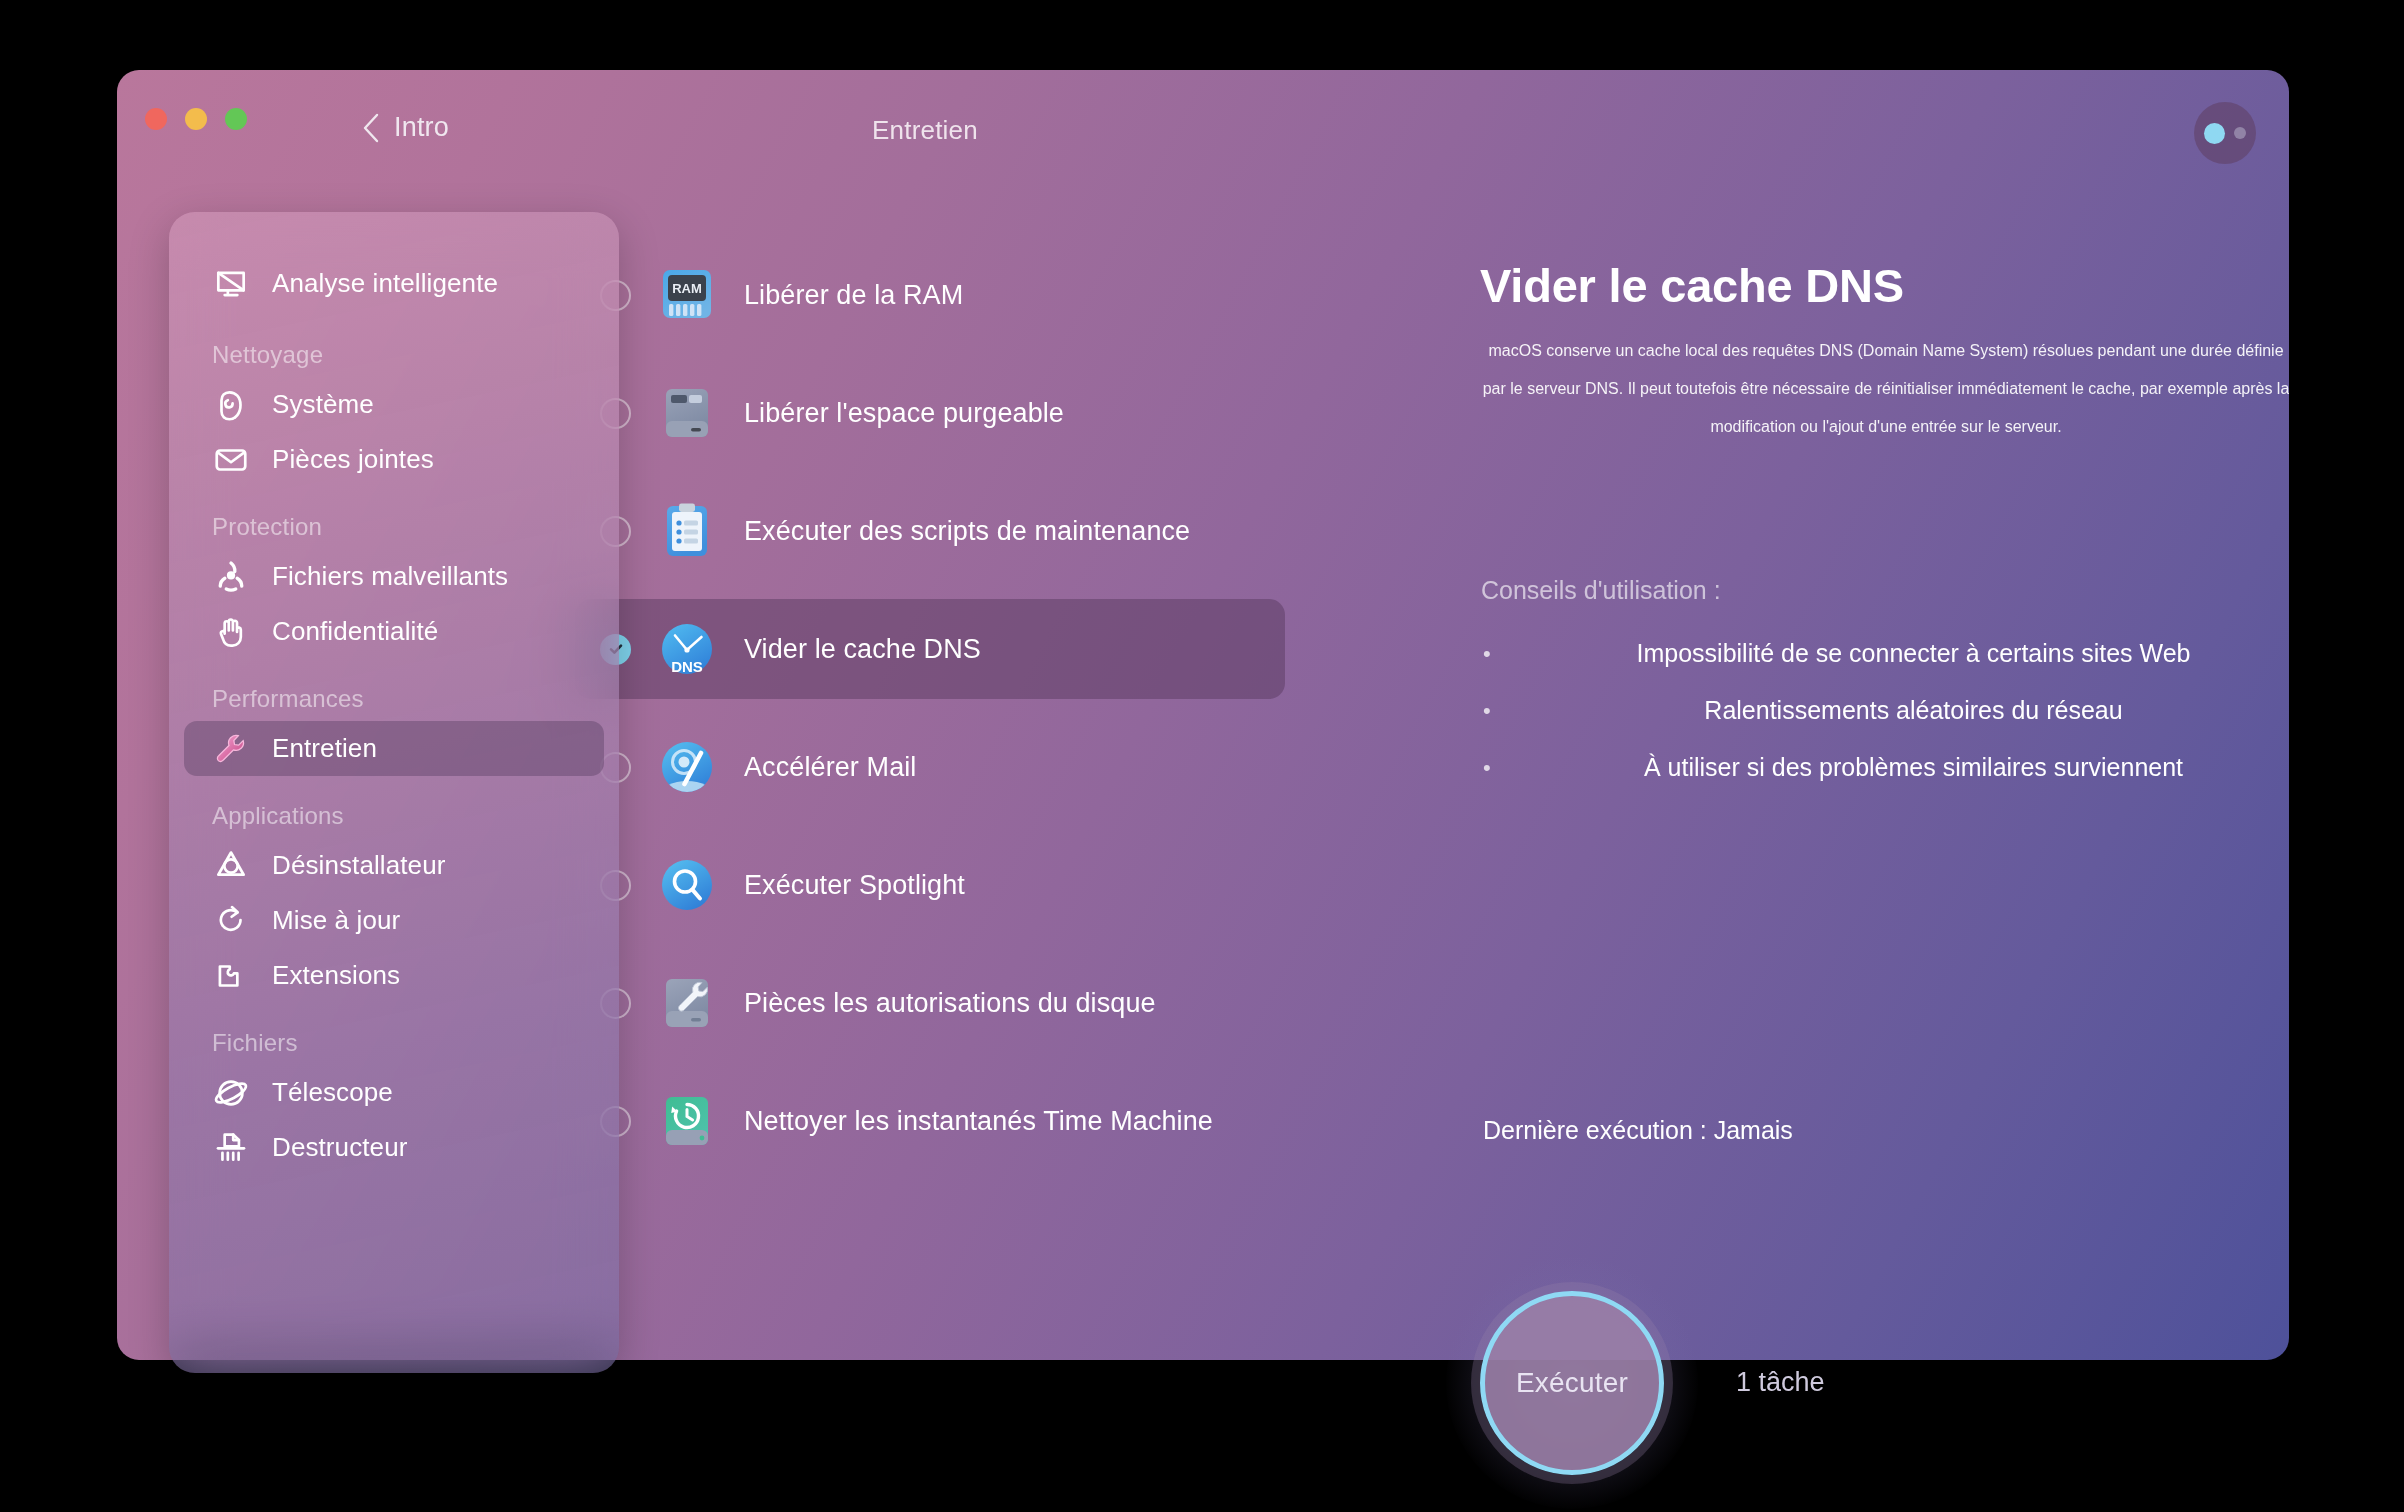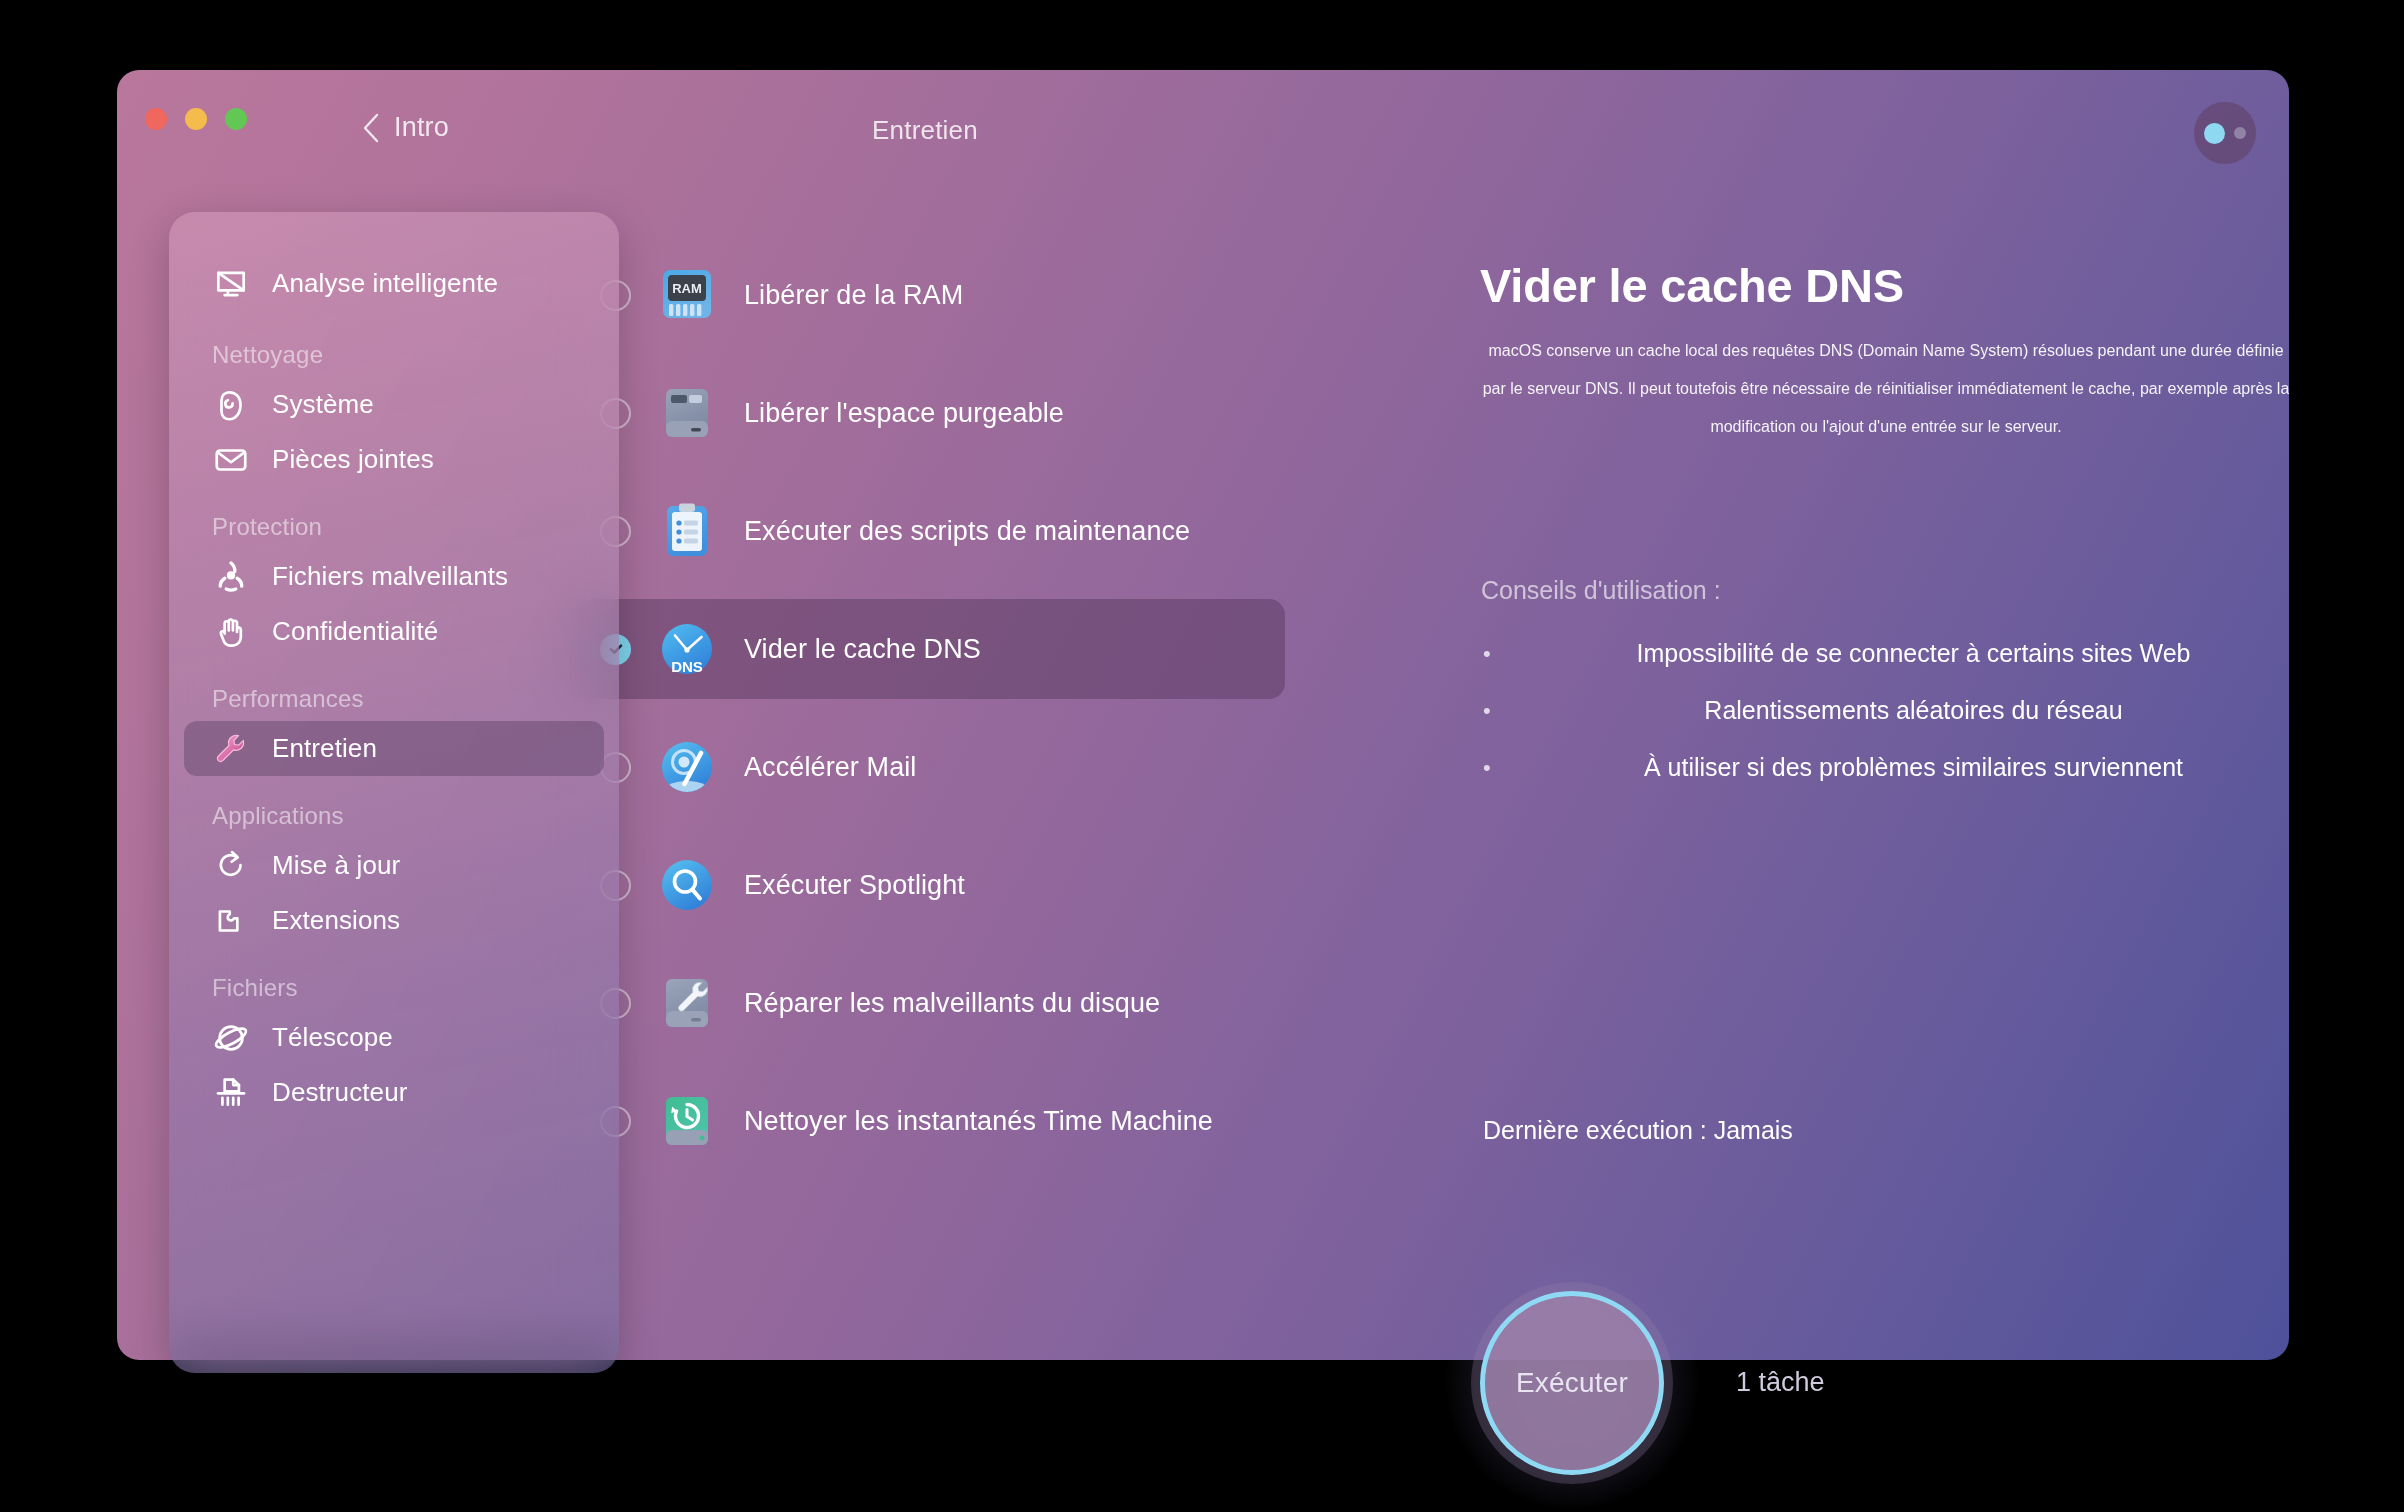--- a/index.html
+++ b/index.html
@@ -502,21 +502,21 @@
         <stop offset="0" stop-color="#9ba4b9"></stop>
                   <stop offset="1" stop-color="#7f8aa3"></stop>
                 </linearGradient>
               </defs>
       <rect x="8" y="5" width="42" height="48" rx="6" fill="url(#dwg)"></rect>
       <rect x="8" y="37" width="42" height="16" rx="6" fill="#99a2b6"></rect>
       <rect x="33" y="44" width="10" height="3.6" rx="1.8" fill="#727e94"></rect>
       <path d="M44 8.5a7.5 7.5 0 0 0-9.2 9.6L22 31.2a3.2 3.2 0 1 0 4.4 4.4L39.6 22.5a7.5 7.5 0 0 0 9.6-9.2l-4.3 4.3-4.1-.6-.6-4.1z" fill="#f2f5fa" stroke="#b9c2d2" stroke-width="0.9"></path>
     </svg>
           </span>
-          <span class="task-label">Réparer les malveillants du disque</span>
+          <span class="task-label">Pièces les autorisations du disque</span>
         </div>
         <div class="task-row">
           <span class="task-check"></span>
           <span class="task-icon">
     <svg width="58" height="58" viewBox="0 0 58 58">
       <defs>
                 <linearGradient id="tmg" x1="0" y1="0" x2="0.7" y2="1">
         <stop offset="0" stop-color="#3fbd93"></stop>
                   <stop offset="1" stop-color="#4ec2ab"></stop>
                 </linearGradient>
@@ -616,20 +616,29 @@
               </linearGradient>
             </defs>
           </svg>
         </span>
         <span class="sb-label">Entretien</span>
       </div>
       <div class="sb-group">Applications</div>
       <div class="sb-item">
         <span class="sb-icon">
           <svg width="38" height="38" viewBox="0 0 24 24">
+            <path d="M12 3.5L20 17.5H4z" fill="none" stroke="#ffffff" stroke-width="1.7" stroke-linecap="round" stroke-linejoin="round"></path>
+            <circle cx="12" cy="12" r="4.2" fill="none" stroke="#ffffff" stroke-width="1.7" stroke-linecap="round" stroke-linejoin="round"></circle>
+          </svg>
+        </span>
+        <span class="sb-label">Désinstallateur</span>
+      </div>
+      <div class="sb-item">
+        <span class="sb-icon">
+          <svg width="38" height="38" viewBox="0 0 24 24">
             <path d="M18 11.4a6.2 6.2 0 1 1-2.1-4.7" fill="none" stroke="#ffffff" stroke-width="1.7" stroke-linecap="round" stroke-linejoin="round"></path>
             <path d="M12.6 3.2l3.6 3.3-3.8 2.8" fill="none" stroke="#ffffff" stroke-width="1.7" stroke-linecap="round" stroke-linejoin="round"></path>
           </svg>
         </span>
         <span class="sb-label">Mise à jour</span>
       </div>
       <div class="sb-item">
         <span class="sb-icon">
           <svg width="38" height="38" viewBox="0 0 24 24">
             <path d="M5 6h6.2v1.8a2 2 0 1 0 2.6 2.6H16V18H5z" fill="none" stroke="#ffffff" stroke-width="1.7" stroke-linecap="round" stroke-linejoin="round"></path>

